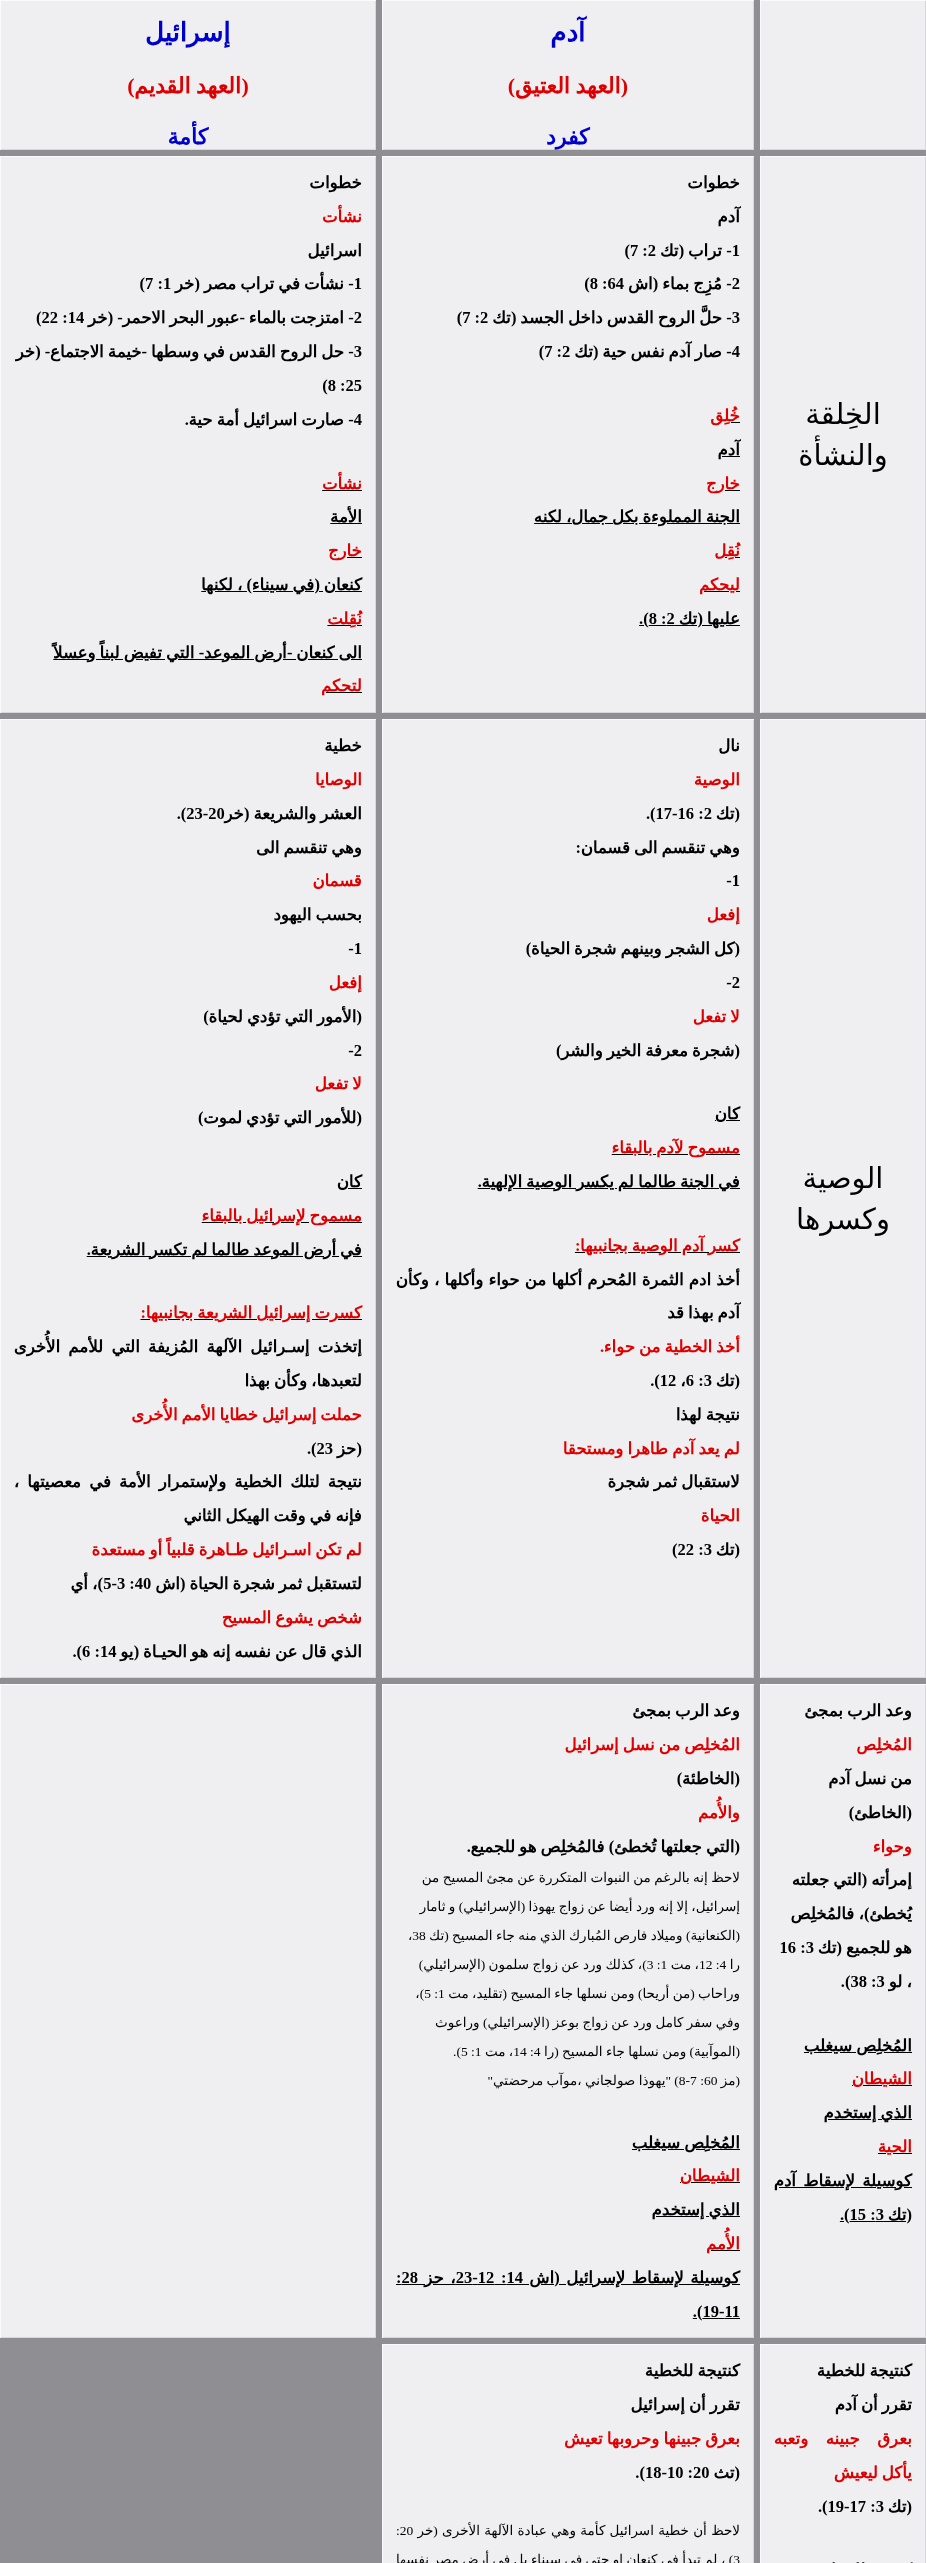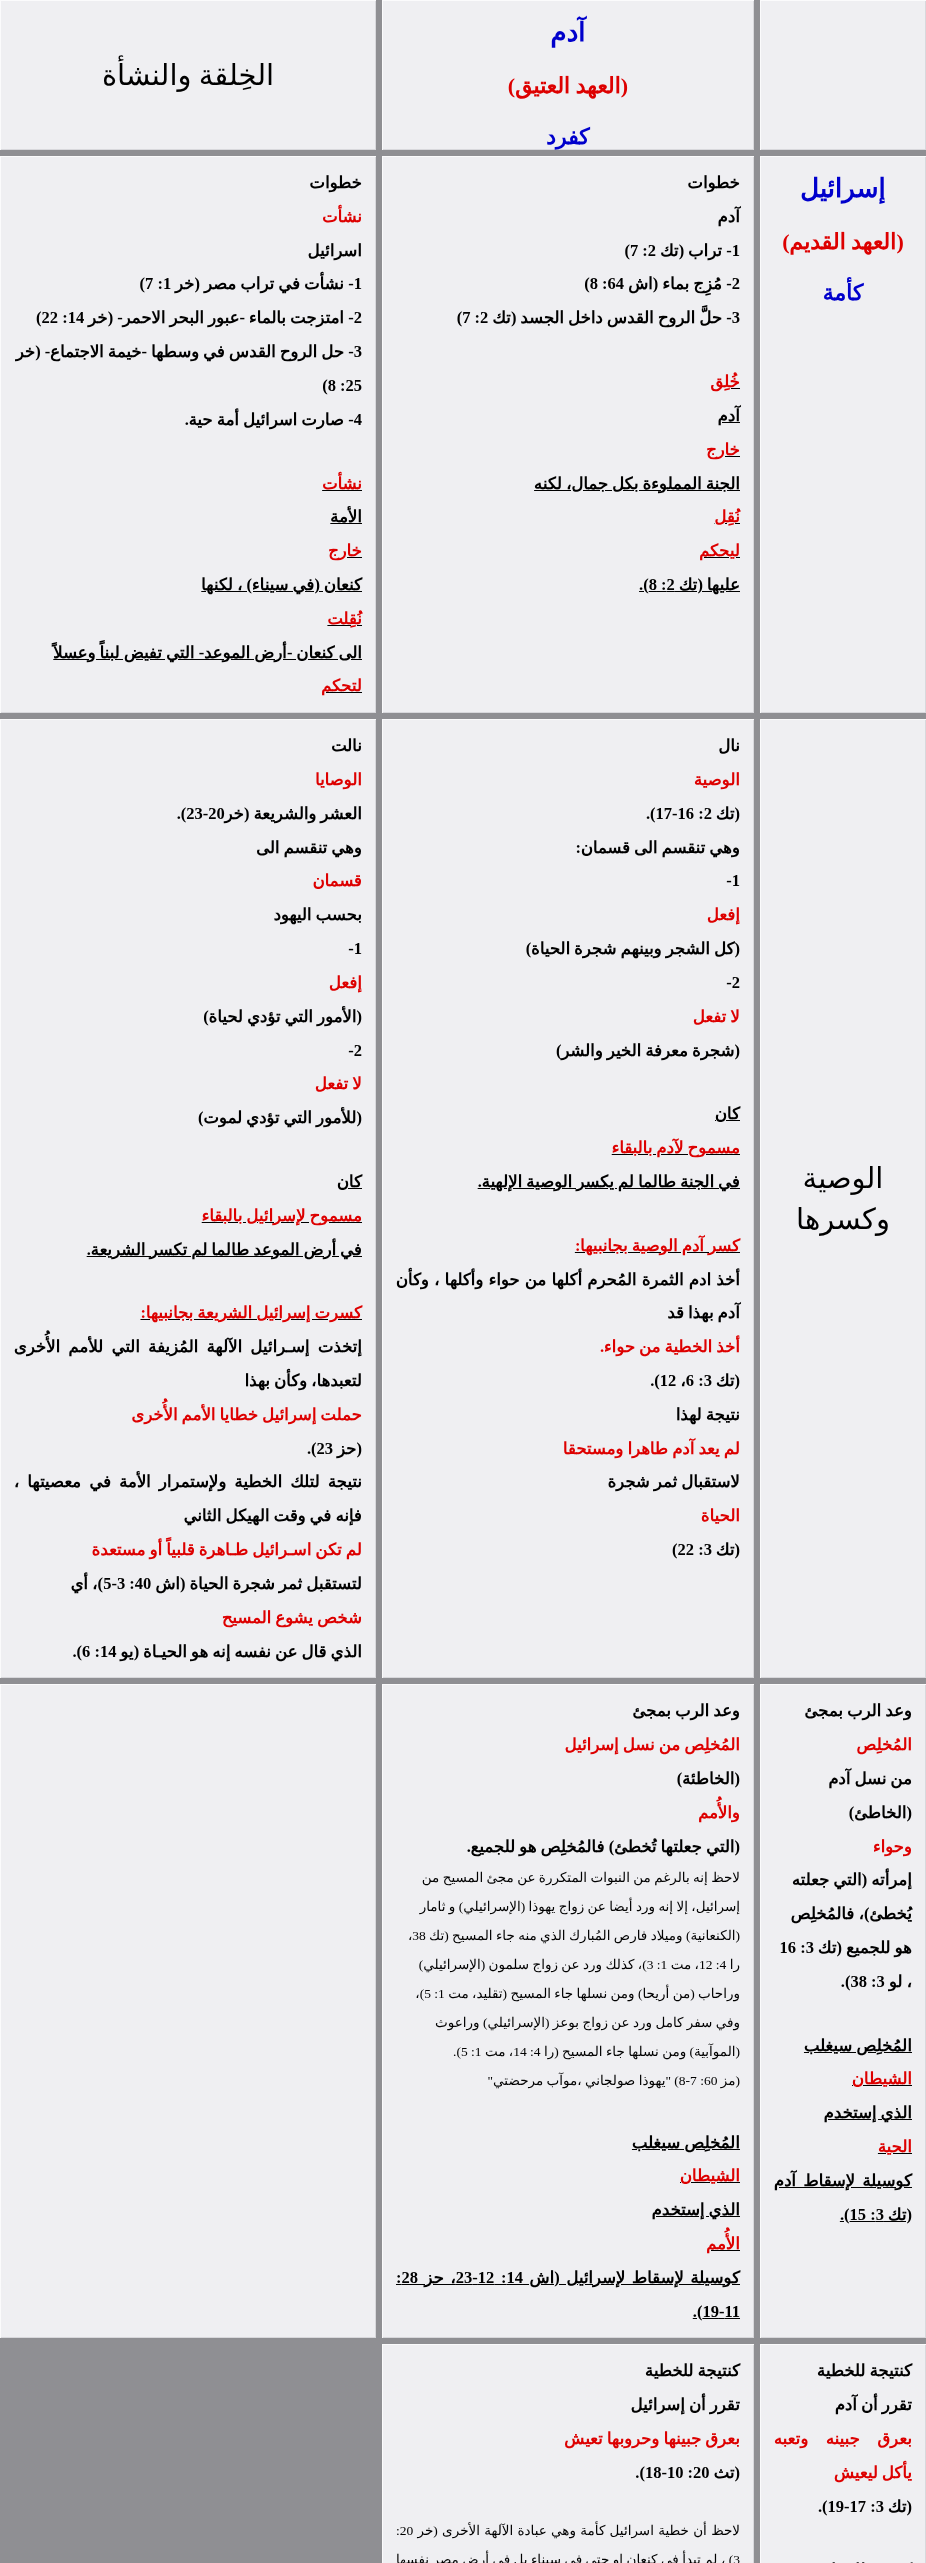--- a/index.html
+++ b/index.html
@@ -42,42 +42,45 @@
 <body>
 
 <div class="grid" id="grid">
 
   <div class="cell head"></div>
   <div class="cell head">
     <div class="h-title">آدم</div>
     <div class="h-sub">(العهد العتيق)</div>
     <div class="h-role">كفرد</div>
   </div>
-  <div class="cell label-cell">
-      <div class="label-text">الخِلقة والنشأة</div>
-    </div>
-
-<div class="cell head">
+  <div class="cell head">
     <div class="h-title">إسرائيل</div>
     <div class="h-sub">(العهد القديم)</div>
     <div class="h-role">كأمة</div>
   </div>
+
+<div class="cell label-cell">
+      <div class="label-text">الخِلقة والنشأة</div>
+    </div>
     <div class="cell content">
       <div class="t h">
         <div class="">خطوات </div>
         <div class=""> آدم</div>
       </div>
       <div class="t line">
         <div class="">1- تراب (تك 2: 7)</div>
       </div>
       <div class="t line">
         <div class="">2- مُزِج بماء (اش 64: 8)</div>
       </div>
       <div class="t line">
         <div class="">3- حلَّ الروح القدس داخل الجسد (تك 2: 7)</div>
+      </div>
+      <div class="t line">
+        <div class="">4- صار آدم نفس حية (تك 2: 7)</div>
       </div>
       <div class="t para">
         <div class="red">خُلِق</div>
         <div class=""> آدم </div>
         <div class="red">خارج</div>
         <div class=""> الجنة المملوءة بكل جمال، لكنه </div>
         <div class="red">نُقِل</div>
         <div class="red">ليحكم</div>
         <div class=""> عليها (تك 2: 8).</div>
       </div>
@@ -148,21 +151,21 @@
       <div class="t cont">
         <div class="">نتيجة لهذا </div>
         <div class="red">لم يعد آدم طاهرا ومستحقا</div>
         <div class=""> لاستقبال ثمر شجرة </div>
         <div class="red">الحياة</div>
         <div class=""> (تك 3: 22)</div>
       </div>
     </div>
     <div class="cell content">
       <div class="t h">
-        <div class="">نالت </div>
+        <div class="">خطية </div>
         <div class="red">الوصايا</div>
         <div class=""> العشر والشريعة (خر20-23).</div>
       </div>
       <div class="t line">
         <div class="">وهي تنقسم الى </div>
         <div class="red">قسمان</div>
         <div class=""> بحسب اليهود</div>
       </div>
       <div class="t line">
         <div class="">1- </div>

